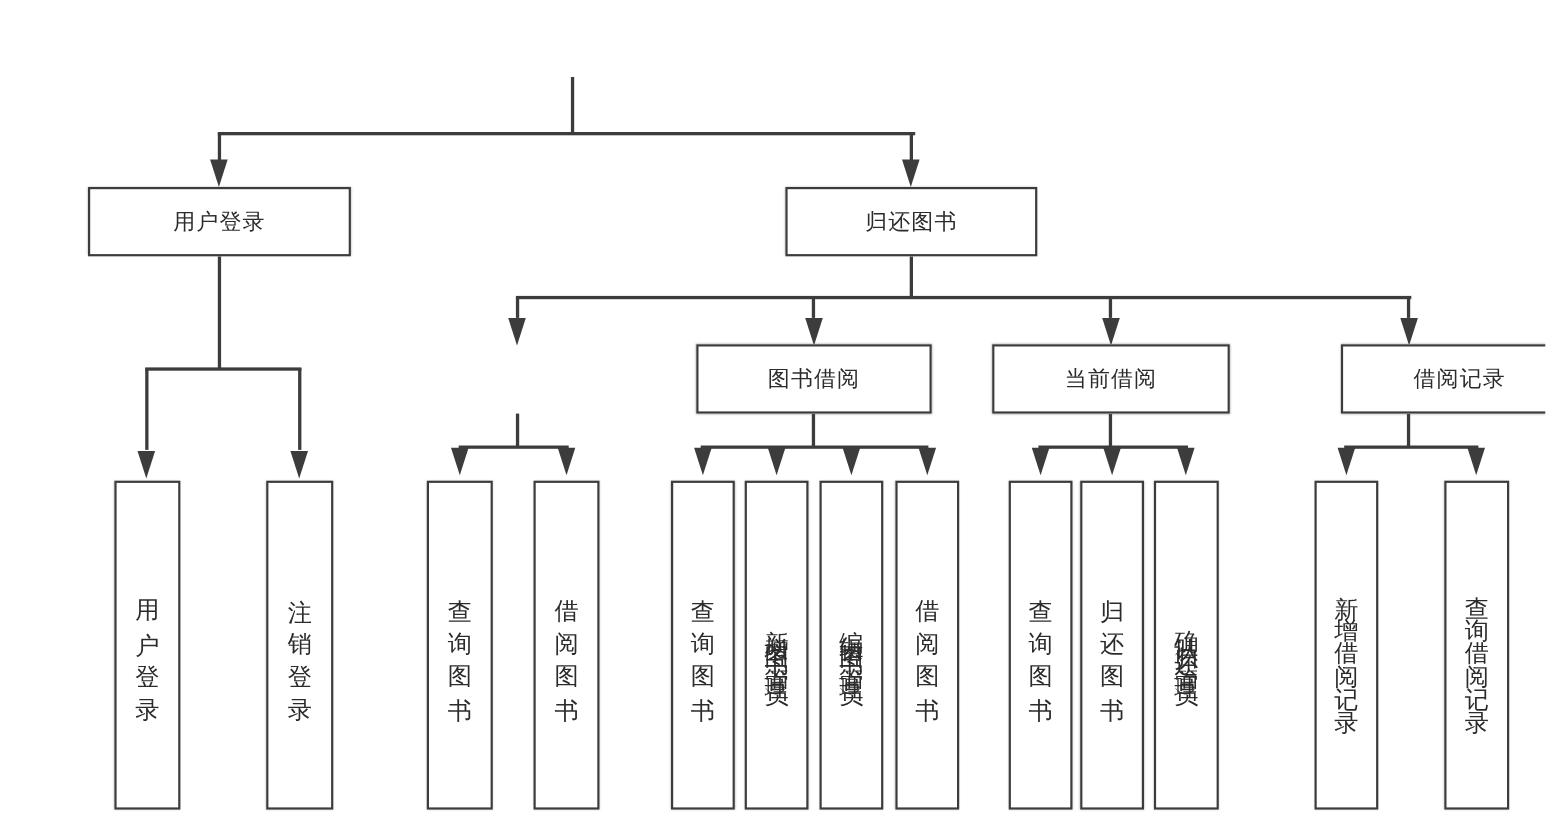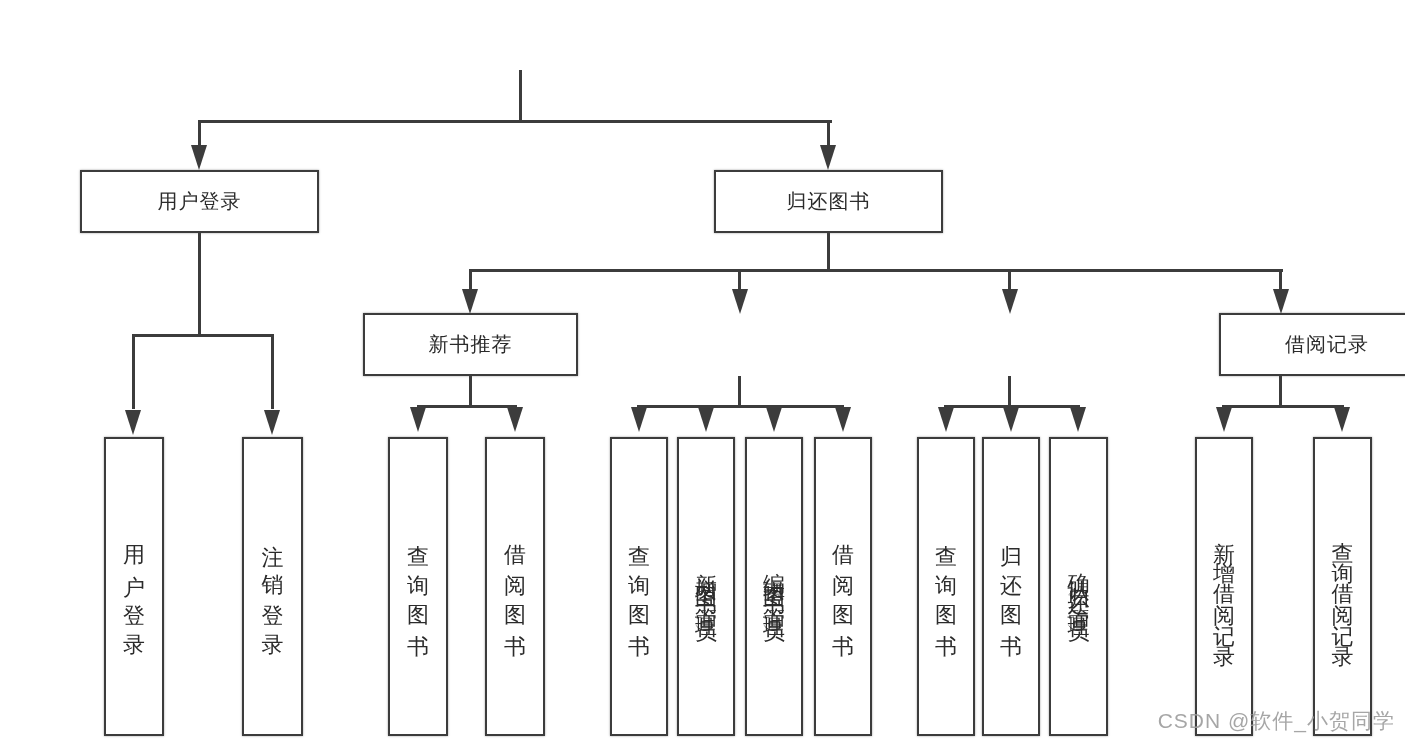--- a/index.html
+++ b/index.html
@@ -43,29 +43,31 @@
     color:rgba(158,158,158,.92);
     letter-spacing:1px;
     z-index:5;
     white-space:nowrap;
   }
 </style>
 </head>
 <body>
 
 <div id="canvas">
-  <div class="watermark">CSDN @软件_小贺同学</div>
     <div class="box" style="left: 80px; top: 170px; width: 239px; height: 63px;">
       <span class="label">用户登录</span>
     </div>
     <div class="box" style="left: 714px; top: 170px; width: 229px; height: 63px;">
       <span class="label">归还图书</span>
     </div>
-    <div class="box" style="left: 363px; top: 313px; width: 215px; height: 63px;">
-      <span class="label">新书推荐</span>
+    <div class="box" style="left: 633px; top: 313px; width: 214px; height: 63px;">
+      <span class="label">图书借阅</span>
+    </div>
+    <div class="box" style="left: 902px; top: 313px; width: 216px; height: 63px;">
+      <span class="label">当前借阅</span>
     </div>
     <div class="box" style="left: 1219px; top: 313px; width: 216px; height: 63px;">
       <span class="label">借阅记录</span>
     </div>
     <div class="box vbox" style="left: 104px; top: 437px; width: 60px; height: 299px;">
       <span class="label" style="letter-spacing: 30px;">用户登录</span>
     </div>
     <div class="box vbox" style="left: 242px; top: 437px; width: 61px; height: 299px;">
       <span class="label" style="letter-spacing: 30px;">注销登录</span>
     </div>

